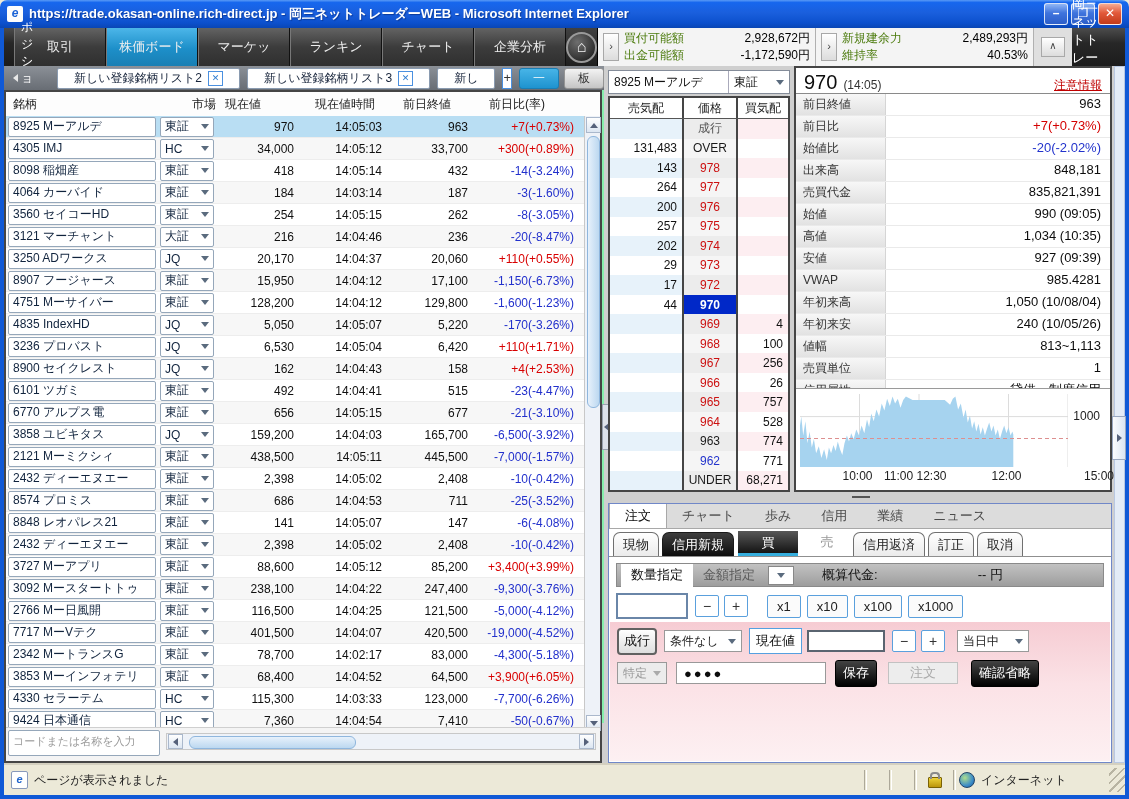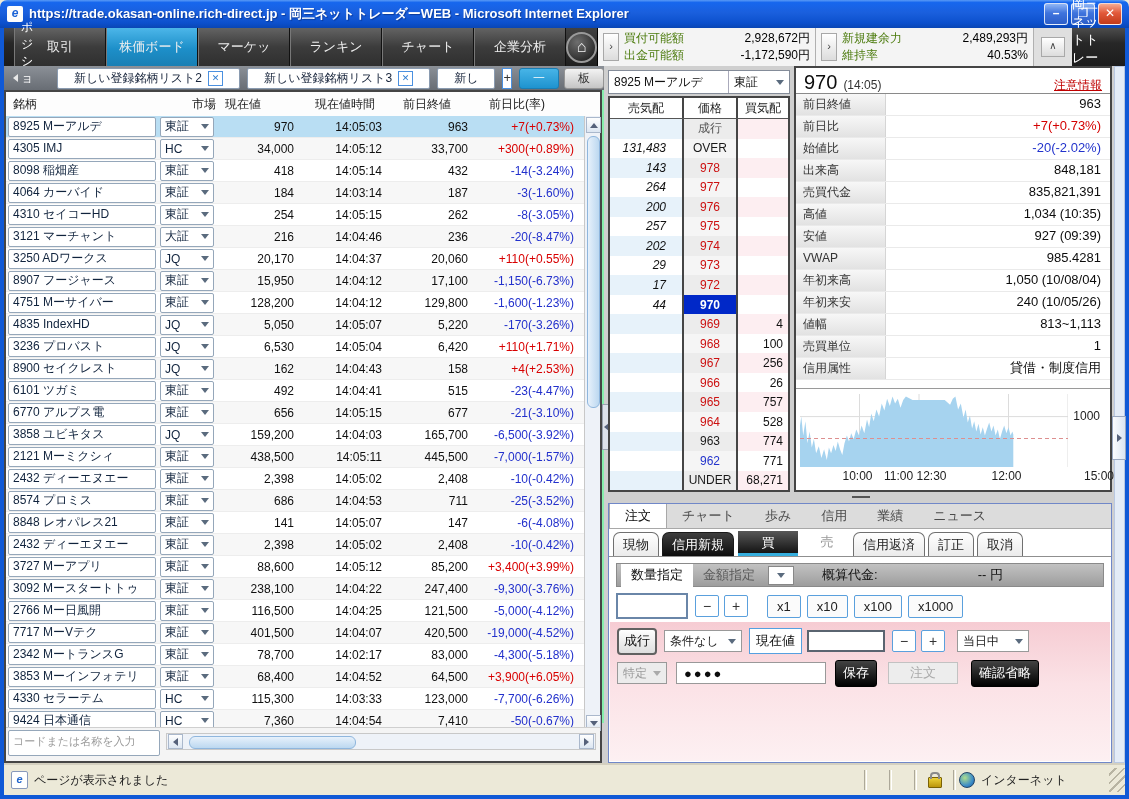--- a/index.html
+++ b/index.html
@@ -106,21 +106,21 @@
   .sym-mkt{width:50px;border-left:1px solid #aab;display:flex;align-items:center;justify-content:space-between;
     padding:0 5px;font-size:12px;color:#111;}
   .bk-table{position:absolute;left:0;top:30px;width:182px;height:396px;background:#fff;border:2px solid #454545;
     box-sizing:border-box;display:flex;flex-direction:column;}
   .bk-h{display:flex;height:20px;line-height:20px;border-bottom:1px solid #555;font-size:12px;color:#222;}
   .bhs{width:72px;text-align:center;}
   .bhp{width:52px;border-left:2px solid #454545;border-right:2px solid #454545;text-align:center;box-sizing:content-box;}
   .bhb{flex:1;text-align:center;}
   .bk-rows{flex:1;display:flex;flex-direction:column;}
   .krow{flex:1;display:flex;font-size:12px;}
-  .ks{width:72px;text-align:right;padding-right:16px;box-sizing:border-box;display:flex;align-items:center;justify-content:flex-end;color:#111;font-style:italic;}
+  .ks{width:72px;text-align:right;padding-right:5px;box-sizing:border-box;display:flex;align-items:center;justify-content:flex-end;color:#111;}
   .kp{width:52px;text-align:center;border-left:2px solid #454545;border-right:2px solid #454545;background:#f5f5f5;
     display:flex;align-items:center;justify-content:center;color:#222;}
   .kb{flex:1;text-align:right;padding-right:5px;display:flex;align-items:center;justify-content:flex-end;color:#111;}
   .krow:nth-of-type(odd) .ks{background:#e7f2fa;}
   .krow:nth-of-type(odd) .kb{background:#fdeef1;}
   .krow:nth-of-type(odd) .kp{background:#ececec;}
   .kp.red{color:#cc1111;}.kp.blue{color:#2233cc;}.kp.black{color:#1a1a1a;}.kp.gray{color:#555;}
   .kp.sel{background:#0028c8 !important;color:#fff;font-weight:bold;}
   
   .rp{position:absolute;left:790px;top:0;width:318px;height:426px;background:#fff;border:2px solid #454545;box-sizing:border-box;}
@@ -377,21 +377,21 @@
                 </span>
               </div>
               <div class="c num cpr">184</div>
               <div class="c num ctm">14:03:14</div>
               <div class="c num cpv">187</div>
               <div class="c cch down">-3(-1.60%)</div>
             </div>
 
             <div class="brow">
               <div class="c cnm">
-                <span class="namebox">4310 セイコーHD</span>
+                <span class="namebox">3560 セイコーHD</span>
               </div>
               <div class="c cmk">
                 <span class="mktbox">
                   <span>東証</span>
                   <i class="dd"></i>
                 </span>
               </div>
               <div class="c num cpr">254</div>
               <div class="c num ctm">14:05:15</div>
               <div class="c num cpv">262</div>
@@ -952,20 +952,24 @@
           <div class="drow">
             <div class="dl">出来高</div>
             <div class="dv">848,181</div>
           </div>
 
           <div class="drow">
             <div class="dl">売買代金</div>
             <div class="dv">835,821,391</div>
           </div>
 
+          <div class="drow">
+            <div class="dl">始値</div>
+            <div class="dv">990 (09:05)</div>
+          </div>
 
           <div class="drow">
             <div class="dl">高値</div>
             <div class="dv">1,034 (10:35)</div>
           </div>
 
           <div class="drow">
             <div class="dl">安値</div>
             <div class="dv">927 (09:39)</div>
           </div>

